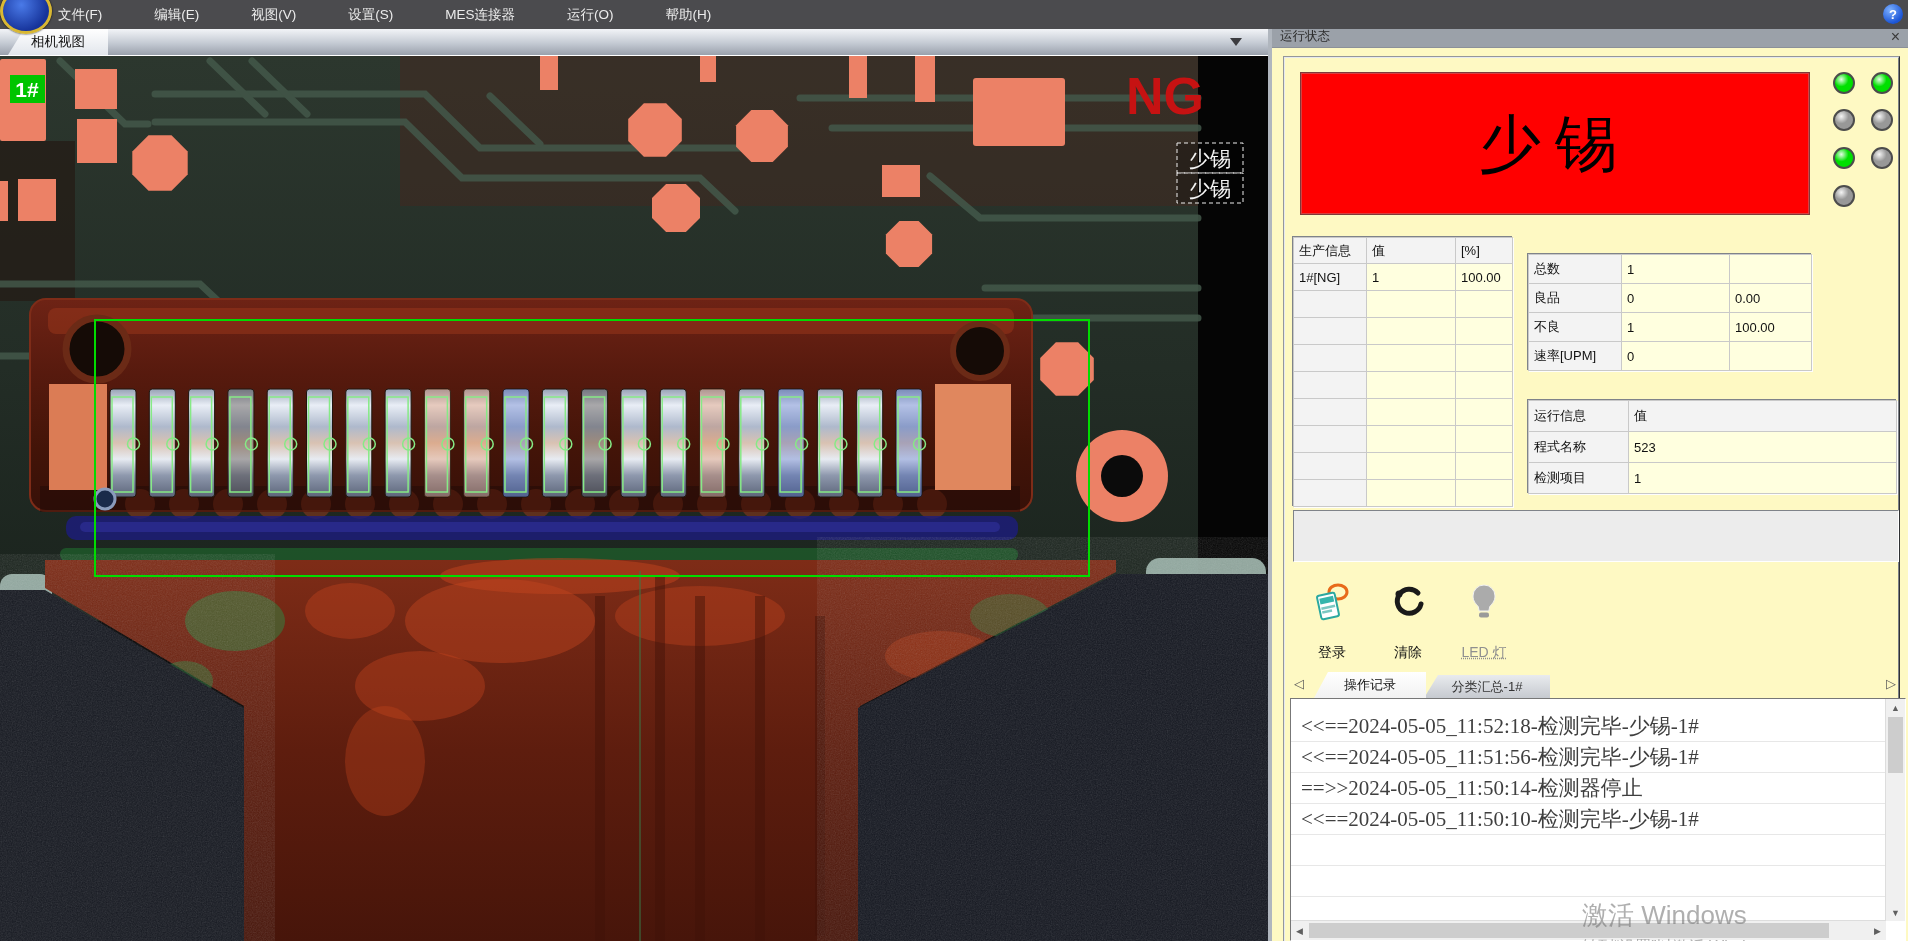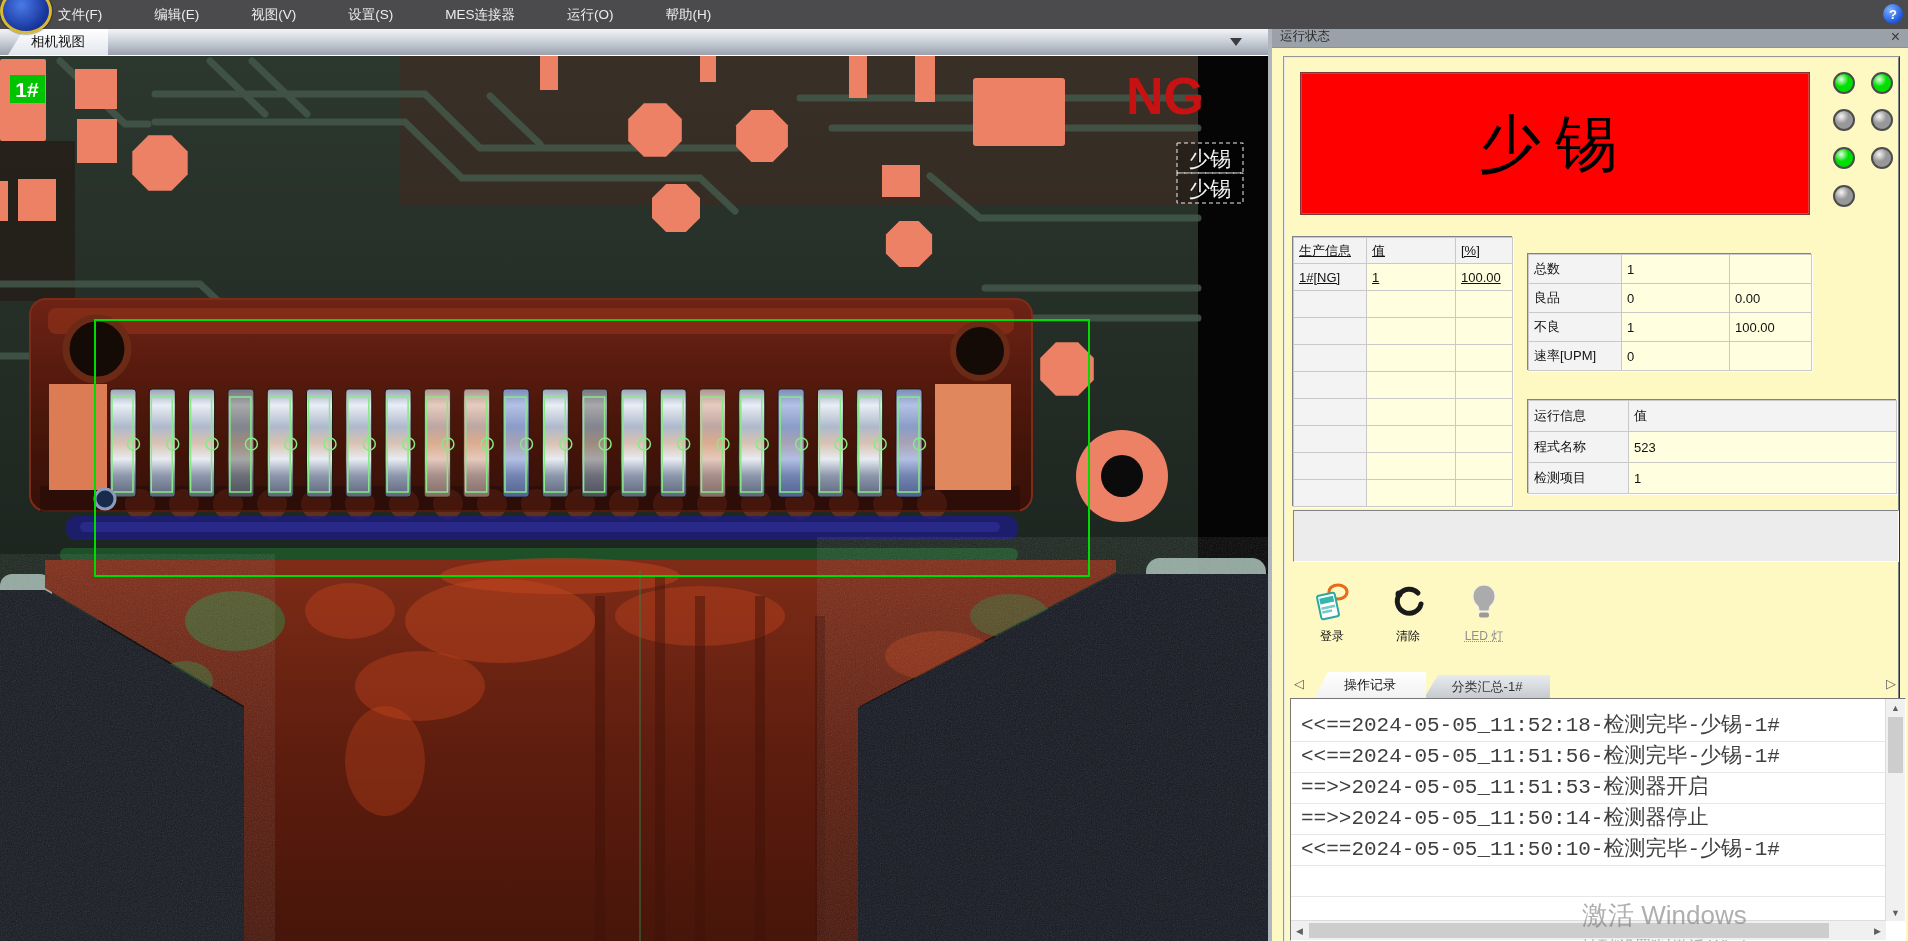--- a/index.html
+++ b/index.html
@@ -41,48 +41,48 @@
     display:flex;align-items:center;justify-content:center;
     font-family:"DejaVu Serif","Liberation Serif",serif;font-size:62px;letter-spacing:14px;color:#000;}
   .light{position:absolute;width:22px;height:22px;border-radius:50%;border:2px solid #4c4c4c;box-sizing:border-box;}
   
   table{border-collapse:collapse;background:#fff;font-size:13px;color:#111;
     border:1px solid #8a8a8a;box-shadow:1px 1px 0 #fdfdfd, -1px -1px 0 #7f8389;}
   td,th{border:1px solid #c9c9c9;padding:0 5px;font-weight:normal;text-align:left;overflow:hidden;white-space:nowrap;}
   .lbl{background:#f3f3f3;}
   .val{background:#ffffdf;}
   .prod-table{position:absolute;left:21px;top:211px;}
-  .prod-table tr{height:27px;text-decoration:underline;}
+  .prod-table tr{height:27px;}
   .stats-table{position:absolute;left:256px;top:228px;}
   .stats-table tr{height:29px;}
   .run-table{position:absolute;left:256px;top:374px;}
   .run-table tr{height:31px;}
   .msgbox{position:absolute;left:21px;top:484px;width:604px;height:50px;background:#ececec;
     border:1px solid #fff;border-top-color:#7f8389;border-left-color:#7f8389;}
   
   .toolbtn{position:absolute;top:556px;width:60px;height:82px;display:flex;flex-direction:column;
     align-items:center;justify-content:flex-start;cursor:pointer;}
-  .toolbtn .blabel{font-size:12px;color:#111;margin-top:6px;}
+  .toolbtn .blabel{font-size:14px;color:#111;margin-top:22px;}
   .toolbtn.disabled .blabel{color:#8f8f8f;text-decoration:underline dotted;}
   .stopbtn{position:absolute;left:486px;top:552px;width:125px;height:90px;background:#f25b5b;
     border:2px solid #1c1c1c;box-sizing:border-box;display:flex;flex-direction:column;
     align-items:center;justify-content:center;font-size:16px;color:#101010;line-height:1.35;cursor:pointer;}
   
   .logtabs{position:absolute;left:12px;top:642px;width:612px;height:30px;}
   .tab-arrow{position:absolute;top:8px;font-size:13px;color:#5a5a5a;cursor:pointer;}
   .ltab{position:absolute;bottom:0;height:26px;display:flex;align-items:center;justify-content:center;
     font-size:13px;clip-path:polygon(14px 0,100% 0,100% 100%,0 100%);cursor:pointer;}
   .ltab.active{left:30px;width:112px;background:linear-gradient(#ffffff,#f2f2f2);color:#111;z-index:2;margin-top:28px;}
   .ltab.inactive{left:140px;width:126px;height:23px;background:linear-gradient(#e9ebee,#c6cad0);color:#333;}
   
   .logbox{position:absolute;left:18px;top:672px;width:616px;height:243px;background:#fff;
     border:1px solid #fff;border-top-color:#777;border-left-color:#777;box-sizing:border-box;}
   .logrows{position:absolute;left:0;top:0;right:19px;bottom:19px;overflow:hidden;padding-top:12px;}
   .logrow{height:30px;line-height:30px;border-bottom:1px solid #e7e7e7;padding-left:10px;
-    font-family:Liberation Mono, monospace;font-size:21px;color:#3f3f3f;white-space:nowrap;}
+    font-family:Liberation Serif, serif;font-size:21px;color:#3f3f3f;white-space:nowrap;}
   .vscroll{position:absolute;right:0;top:0;bottom:19px;width:19px;background:#f0f0f0;border-left:1px solid #ddd;}
   .hscroll{position:absolute;left:0;bottom:0;right:19px;height:19px;background:#f0f0f0;border-top:1px solid #ddd;}
   .sarrow{position:absolute;color:#5f5f5f;font-size:9px;width:17px;height:17px;display:flex;
     align-items:center;justify-content:center;cursor:pointer;}
   .vthumb{position:absolute;left:2px;top:18px;width:15px;height:56px;background:#cdcdcd;}
   .hthumb{position:absolute;left:18px;top:2px;height:15px;width:520px;background:#cdcdcd;}
   
   .wmark{position:absolute;left:310px;top:872px;z-index:40;pointer-events:none;color:rgba(110,110,110,.55);}
   .wmark .l1{font-size:26px;}
   .wmark .l2{font-size:16px;margin-top:4px;}
@@ -509,21 +509,20 @@
     <span class="tab-arrow" style="left:10px">◁</span>
     <div class="ltab active">操作记录</div>
     <div class="ltab inactive">分类汇总-1#</div>
     <span class="tab-arrow" style="right:0px">▷</span>
   </div>
 
   <div class="logbox">
     <div class="logrows">
       <div class="logrow">&lt;&lt;==2024-05-05_11:52:18-检测完毕-少锡-1#</div>
       <div class="logrow">&lt;&lt;==2024-05-05_11:51:56-检测完毕-少锡-1#</div>
-      <div class="logrow">==&gt;&gt;2024-05-05_11:51:53-检测器开启</div>
       <div class="logrow">==&gt;&gt;2024-05-05_11:50:14-检测器停止</div>
       <div class="logrow">&lt;&lt;==2024-05-05_11:50:10-检测完毕-少锡-1#</div>
       <div class="logrow"></div>
       <div class="logrow"></div>
     </div>
     <div class="vscroll">
       <span class="sarrow" style="top:0;left:1px">▲</span>
       <div class="vthumb"></div>
       <span class="sarrow" style="bottom:0;left:1px">▼</span>
     </div>

